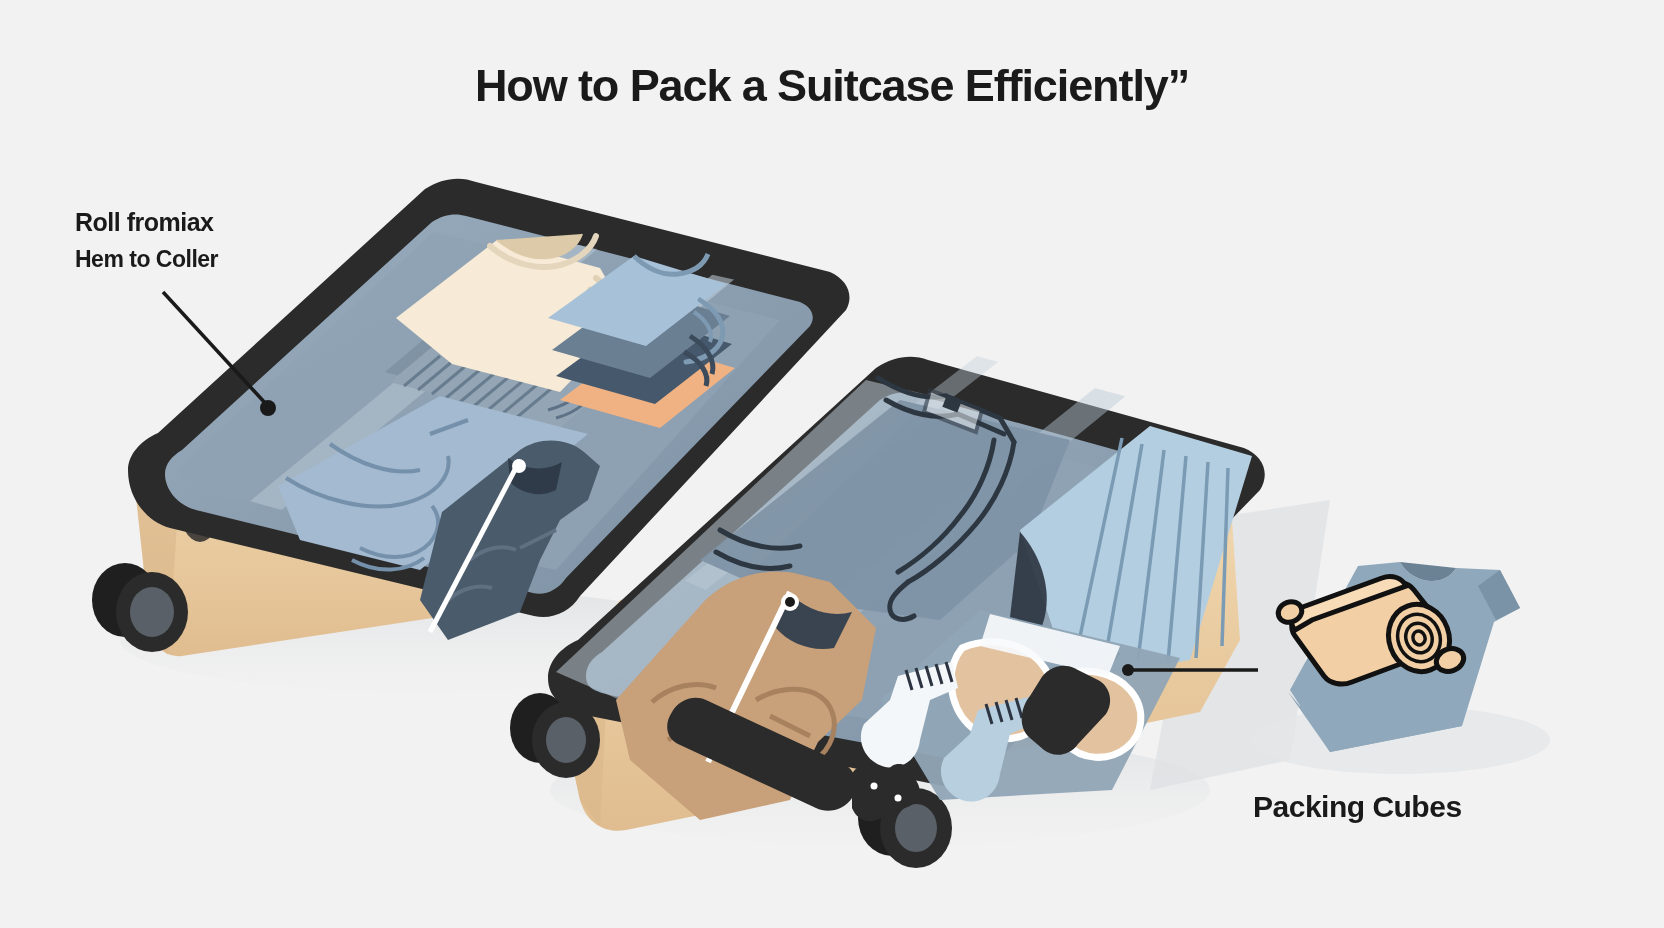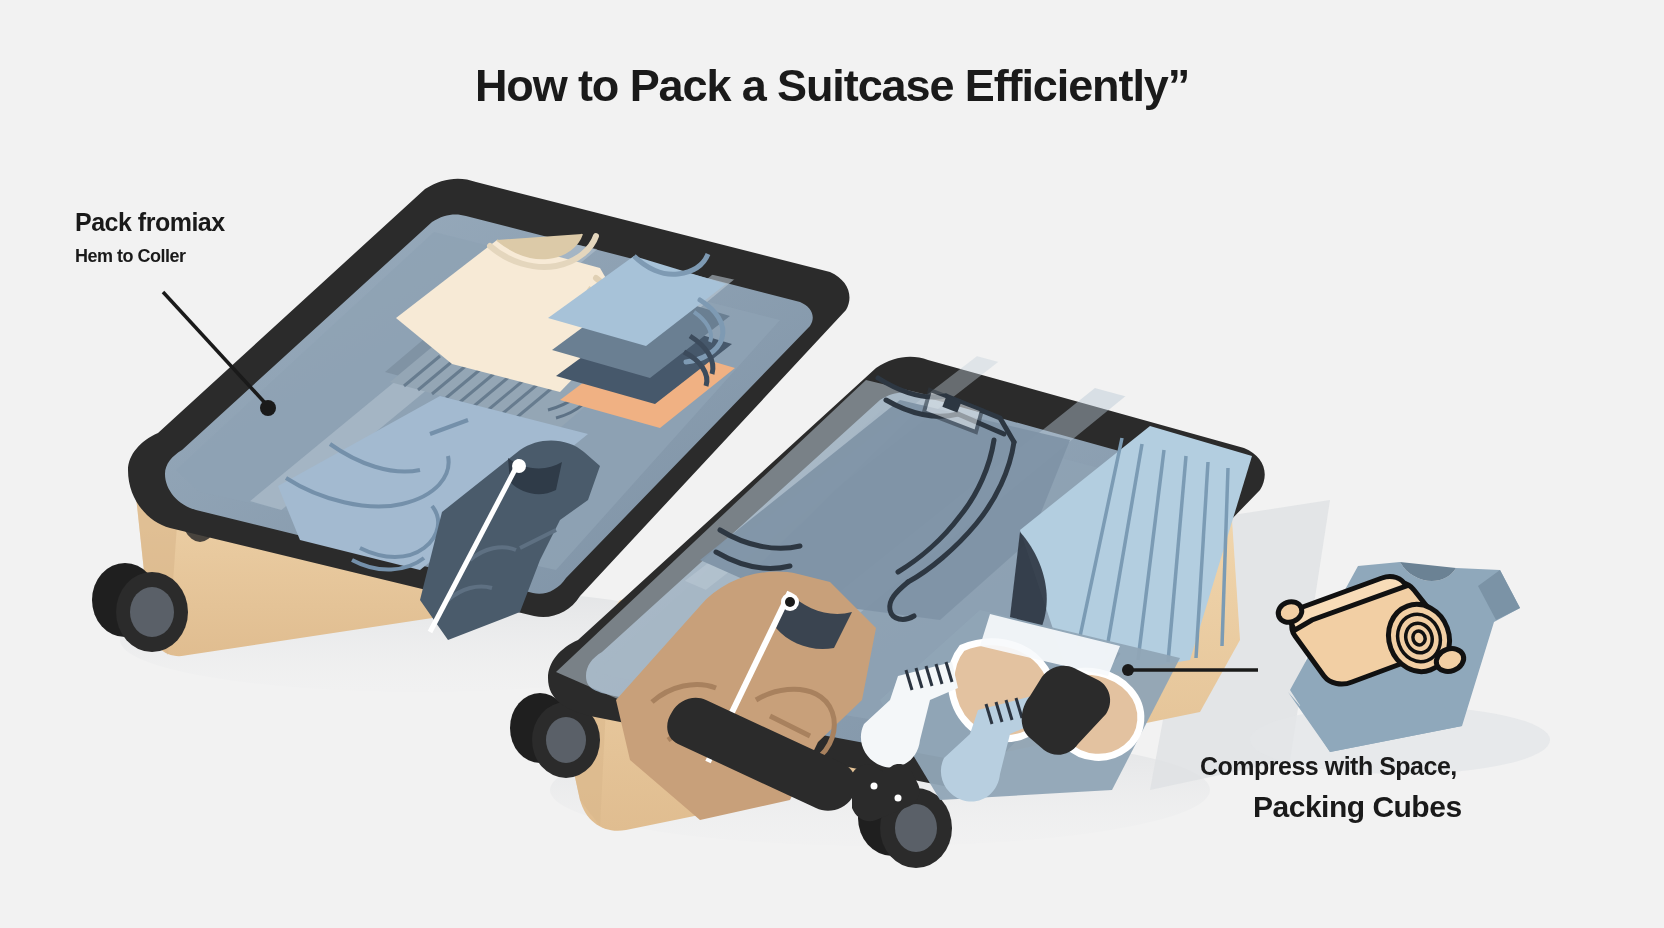--- a/index.html
+++ b/index.html
@@ -51,21 +51,21 @@
   }
   #ann-left-l1 {
     left: 75px;
     top: 208px;
     font-size: 25px;
     letter-spacing: -0.5px;
   }
   #ann-left-l2 {
     left: 75px;
     top: 246px;
-    font-size: 18px;
+    font-size: 23px;
     letter-spacing: -0.5px;
   }
   #ann-right-l1 {
     left: 1200px;
     top: 752px;
     font-size: 25px;
     letter-spacing: -0.5px;
   }
   #ann-right-l2 {
     left: 1253px;
@@ -342,20 +342,19 @@
       <line x1="163" y1="292" x2="266" y2="404" stroke="#1a1a1a" stroke-width="3.5"></line>
       <circle cx="268" cy="408" r="8" fill="#1a1a1a"></circle>
       <line x1="1258" y1="670" x2="1130" y2="670" stroke="#1a1a1a" stroke-width="3.5"></line>
       <circle cx="1128" cy="670" r="6" fill="#1a1a1a"></circle>
     </g>
   </svg>
 
   <div class="txt-layer">
     <div class="txt" id="title-line1">How to Pack a Suitcase Efficiently”</div>
 
-    <div class="txt" id="ann-left-l1">Pack fromiax</div>
+    <div class="txt" id="ann-left-l1">Roll fromiax</div>
     <div class="txt" id="ann-left-l2">Hem to Coller</div>
 
-    <div class="txt" id="ann-right-l1">Compress with Space,</div>
     <div class="txt" id="ann-right-l2">Packing Cubes</div>
   </div>
 
 </div>
 
 </body></html>

